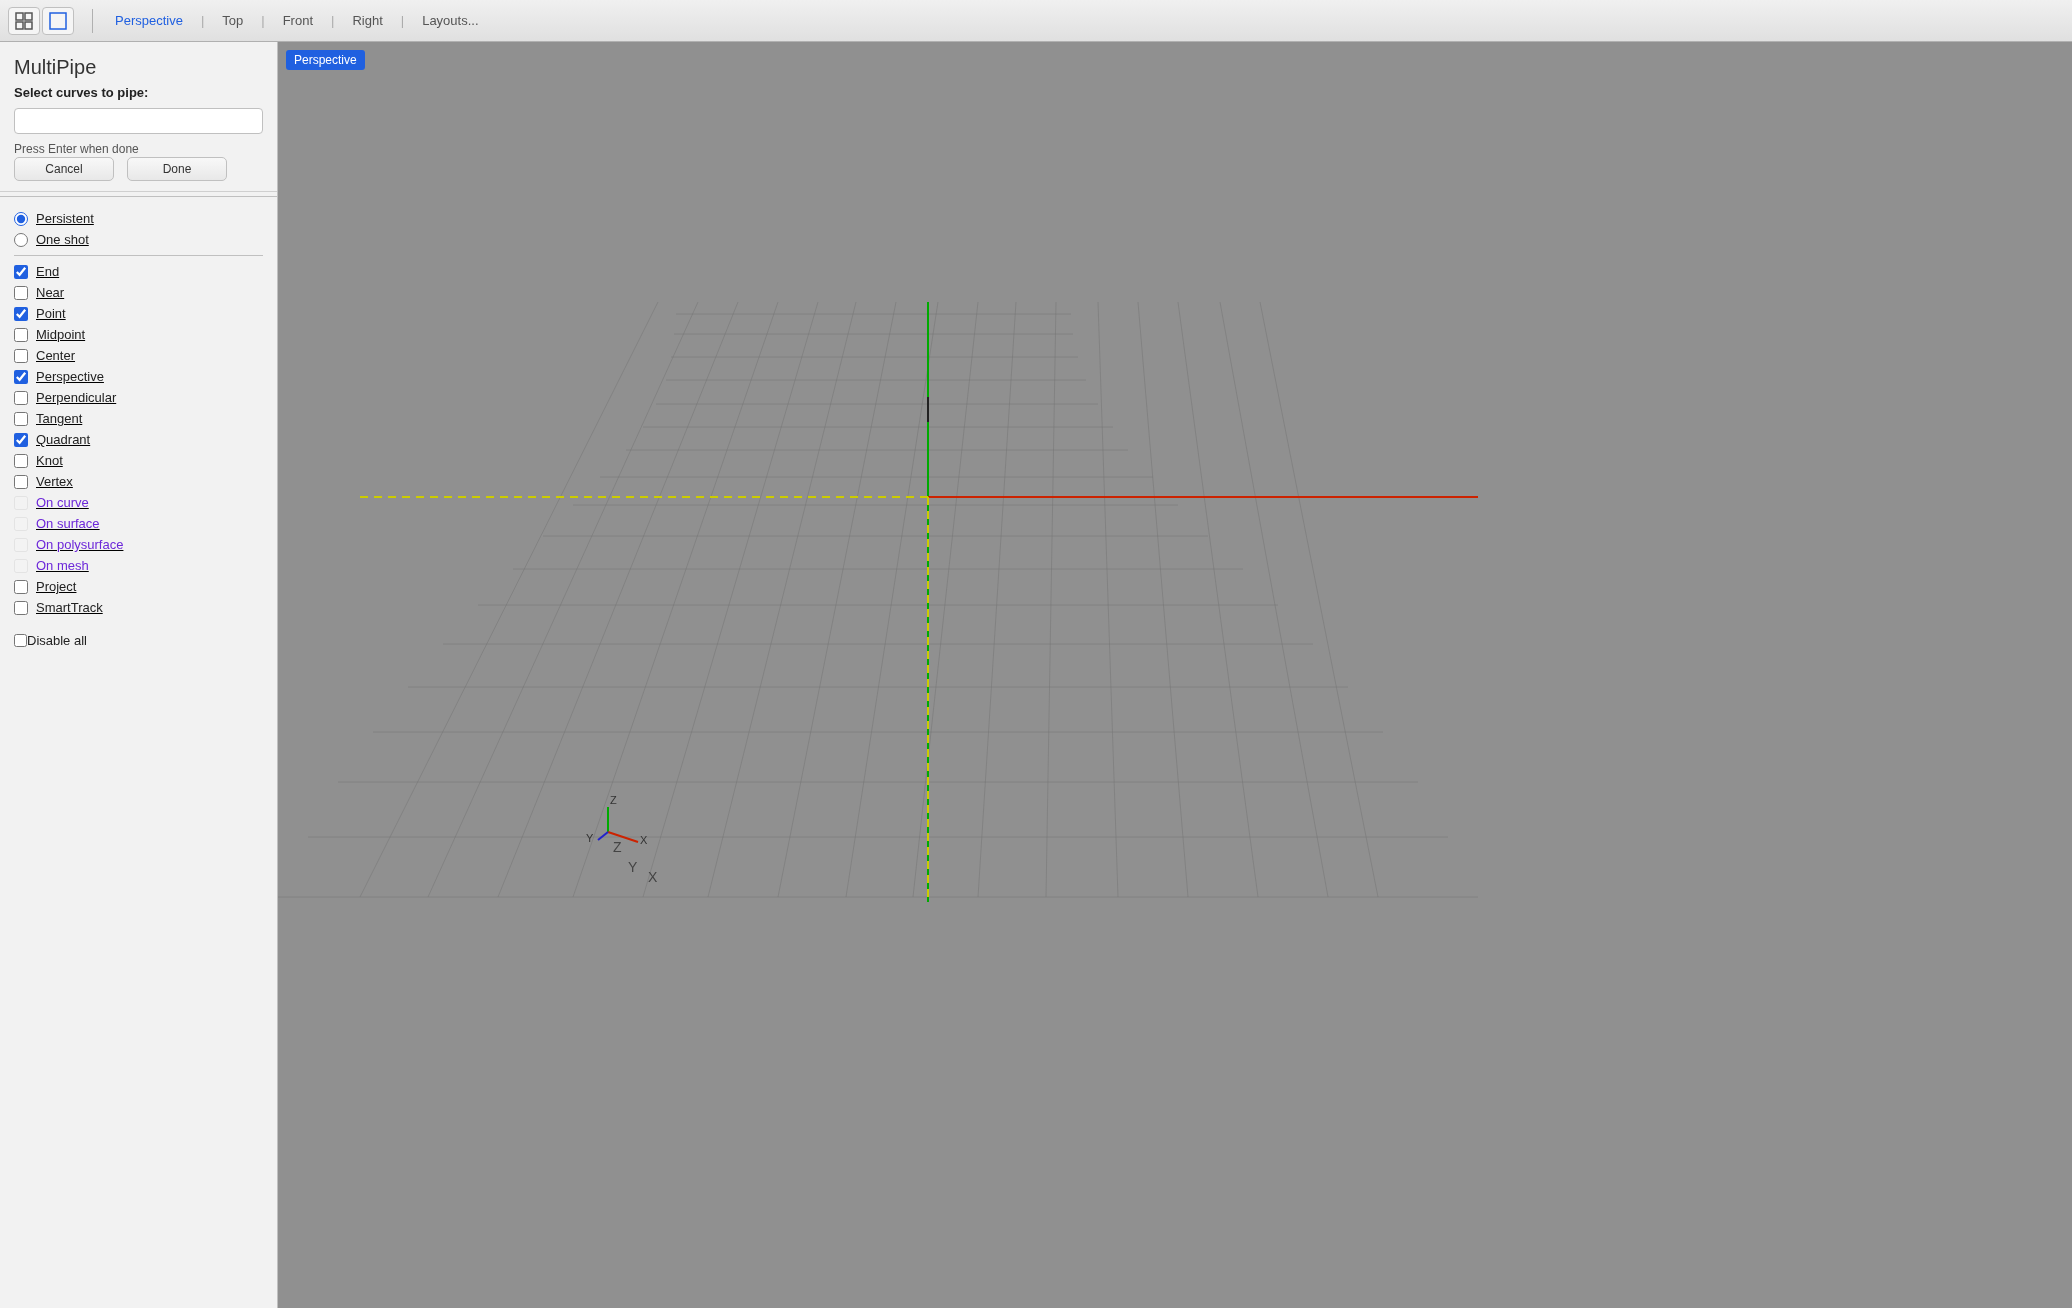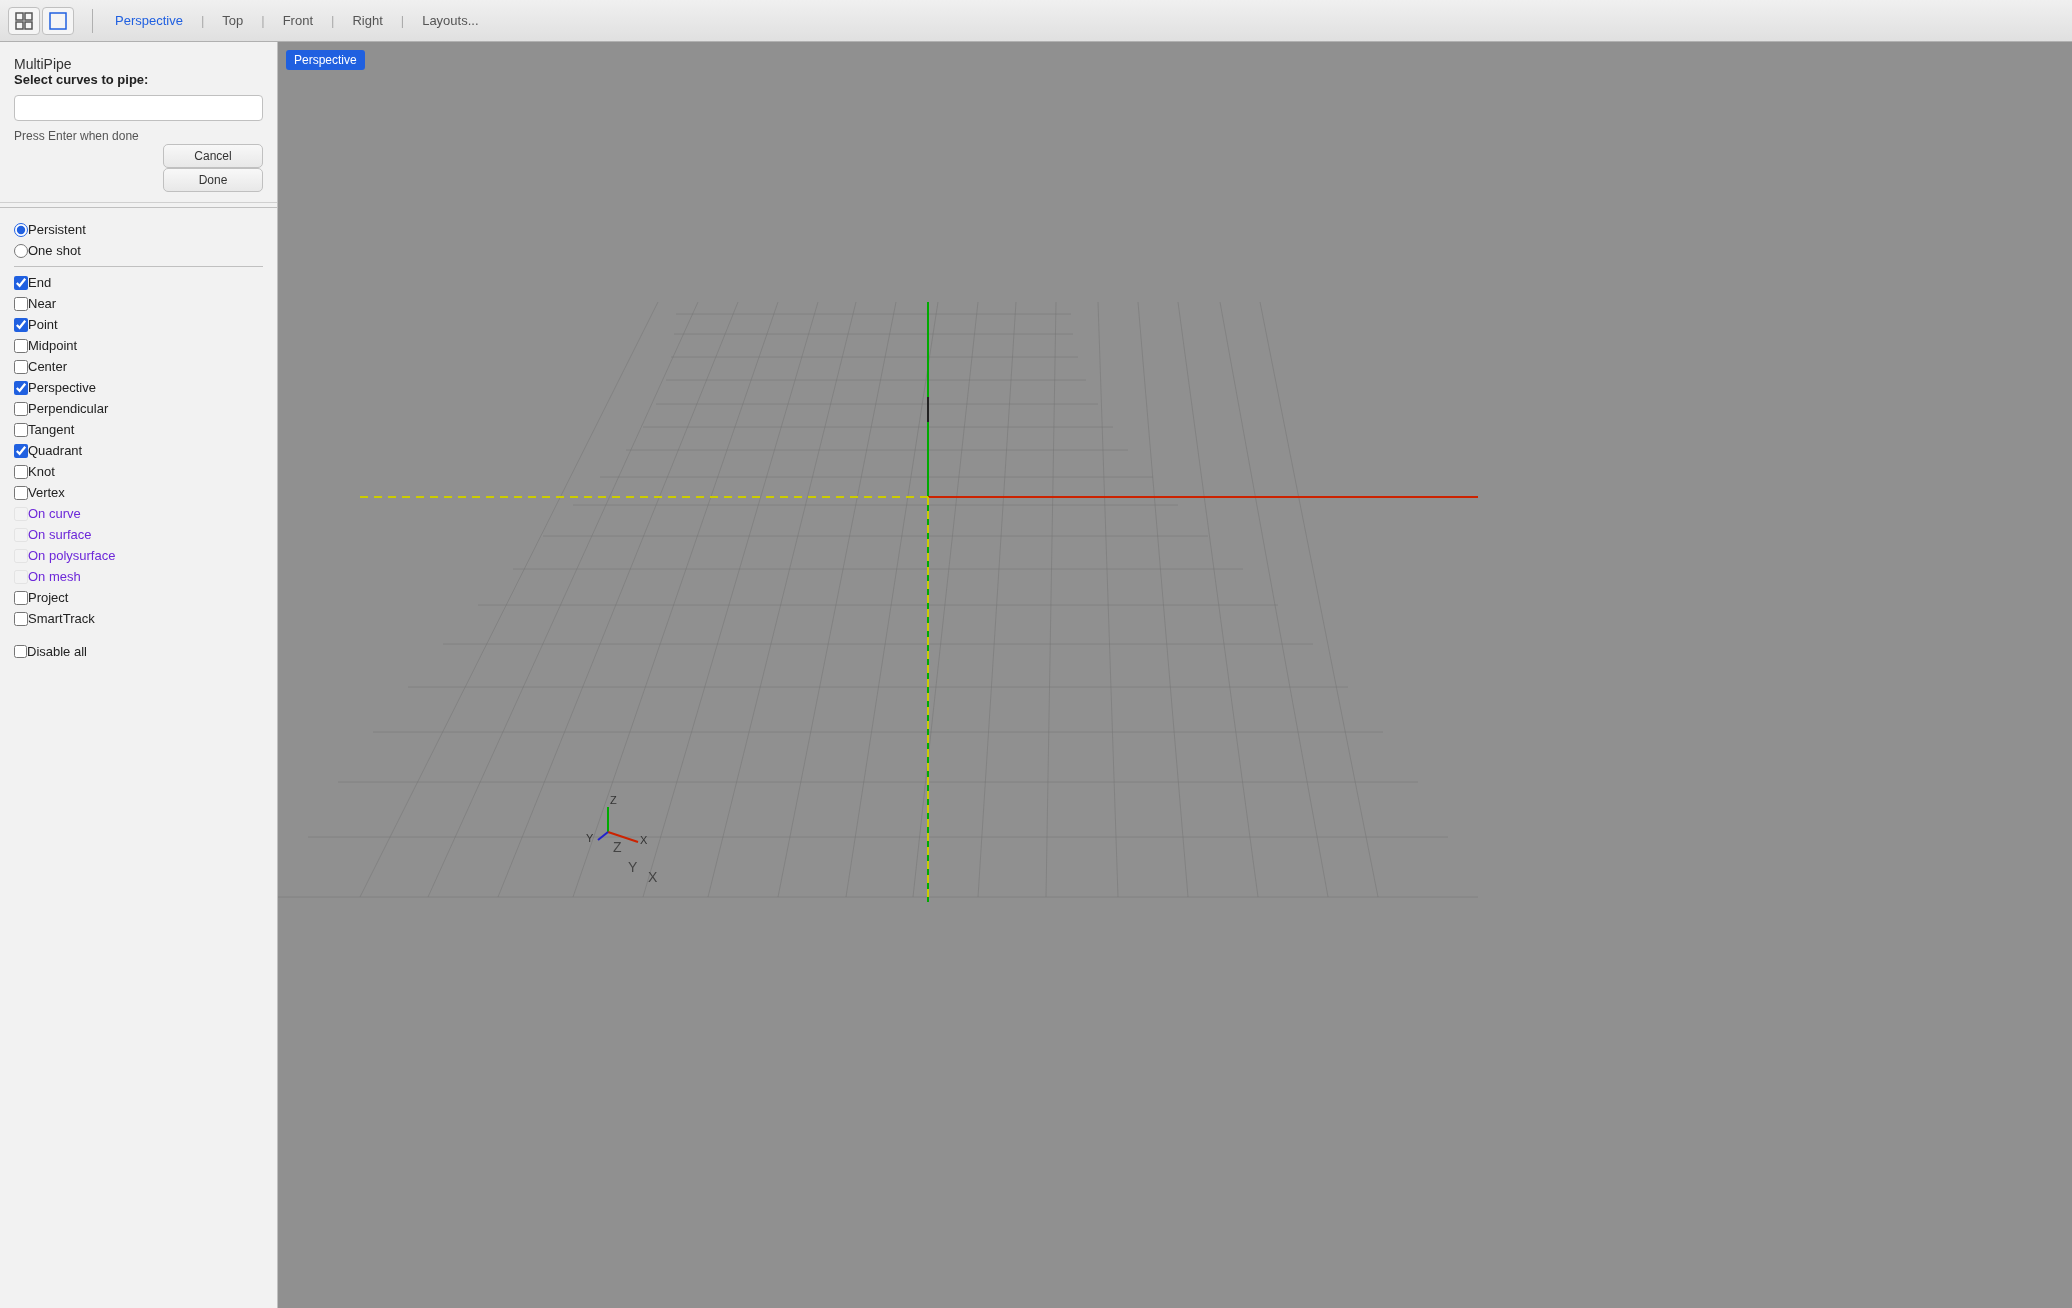--- a/index.html
+++ b/index.html
@@ -55,24 +55,24 @@
       display: flex;
       flex-direction: column;
       flex-shrink: 0;
       overflow-y: auto;
     }
     .panel-top {
       padding: 14px 14px 10px 14px;
       border-bottom: 1px solid #d0d0d0;
     }
     .panel-title {
-      font-size: 14px;
+      font-size: 20px;
       font-weight: 400;
       color: #333;
-      margin-bottom: 0;
+      margin-bottom: 6px;
     }
     .section-label {
       font-size: 13px;
       font-weight: 600;
       color: #222;
       margin-bottom: 8px;
     }
     .text-input {
       width: 100%;
       height: 26px;
@@ -84,23 +84,23 @@
       outline: none;
       margin-bottom: 8px;
     }
     .hint-text {
       font-size: 12px;
       color: #555;
       margin-bottom: 1px;
     }
     .btn-row {
       display: flex;
-      flex-direction: column;
-      gap: 0;
-      align-items: flex-end;
+      flex-direction: row;
+      gap: 13px;
+      align-items: center;
     }
     .panel-btn {
       width: 100px;
       height: 24px;
       border: 1px solid #c0c0c0;
       border-radius: 5px;
       background: linear-gradient(to bottom, #f8f8f8, #e8e8e8);
       font-size: 12px;
       color: #333;
       cursor: pointer;
@@ -113,21 +113,23 @@
     
     .osnap-list {
       padding: 8px 14px;
       display: flex;
       flex-direction: column;
       gap: 2px;
     }
     .osnap-item {
       display: flex;
       align-items: center;
+      gap: 8px;
       padding: 2px 0;
+      text-decoration: underline;
     }
     .osnap-item label {
       font-size: 13px;
       color: #222;
       cursor: pointer;
       user-select: none;
     }
     .osnap-item.disabled label { color: #6d28d9; }
     .osnap-item.disabled input { opacity: 0.4; }
     .osnap-item input[type="checkbox"] {

